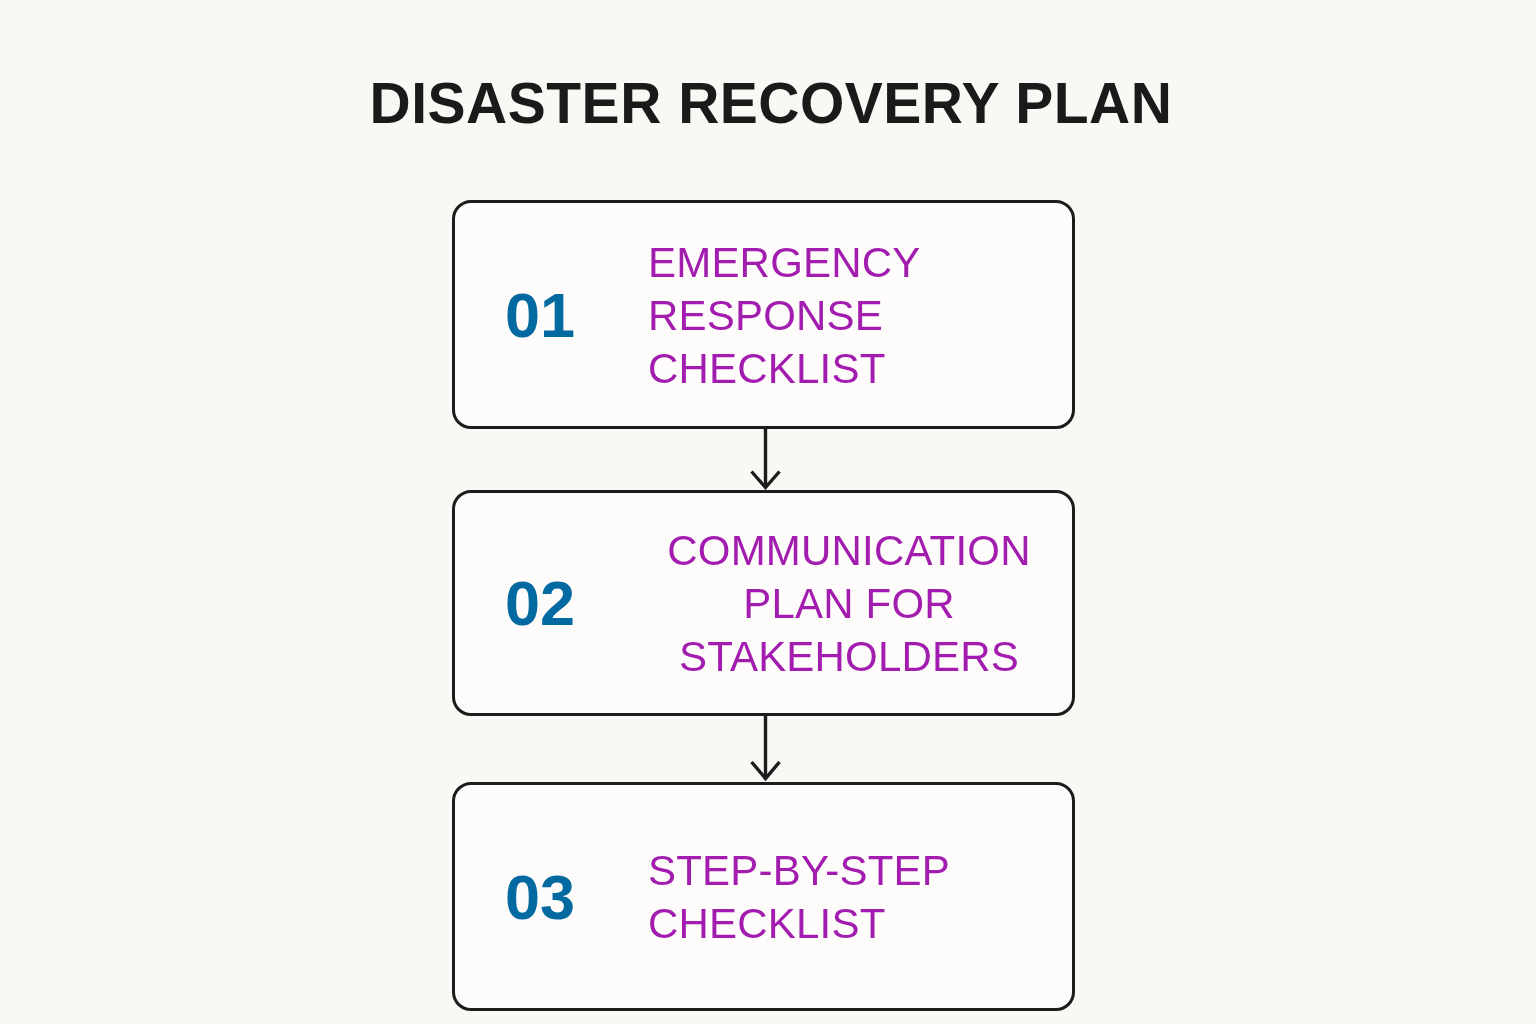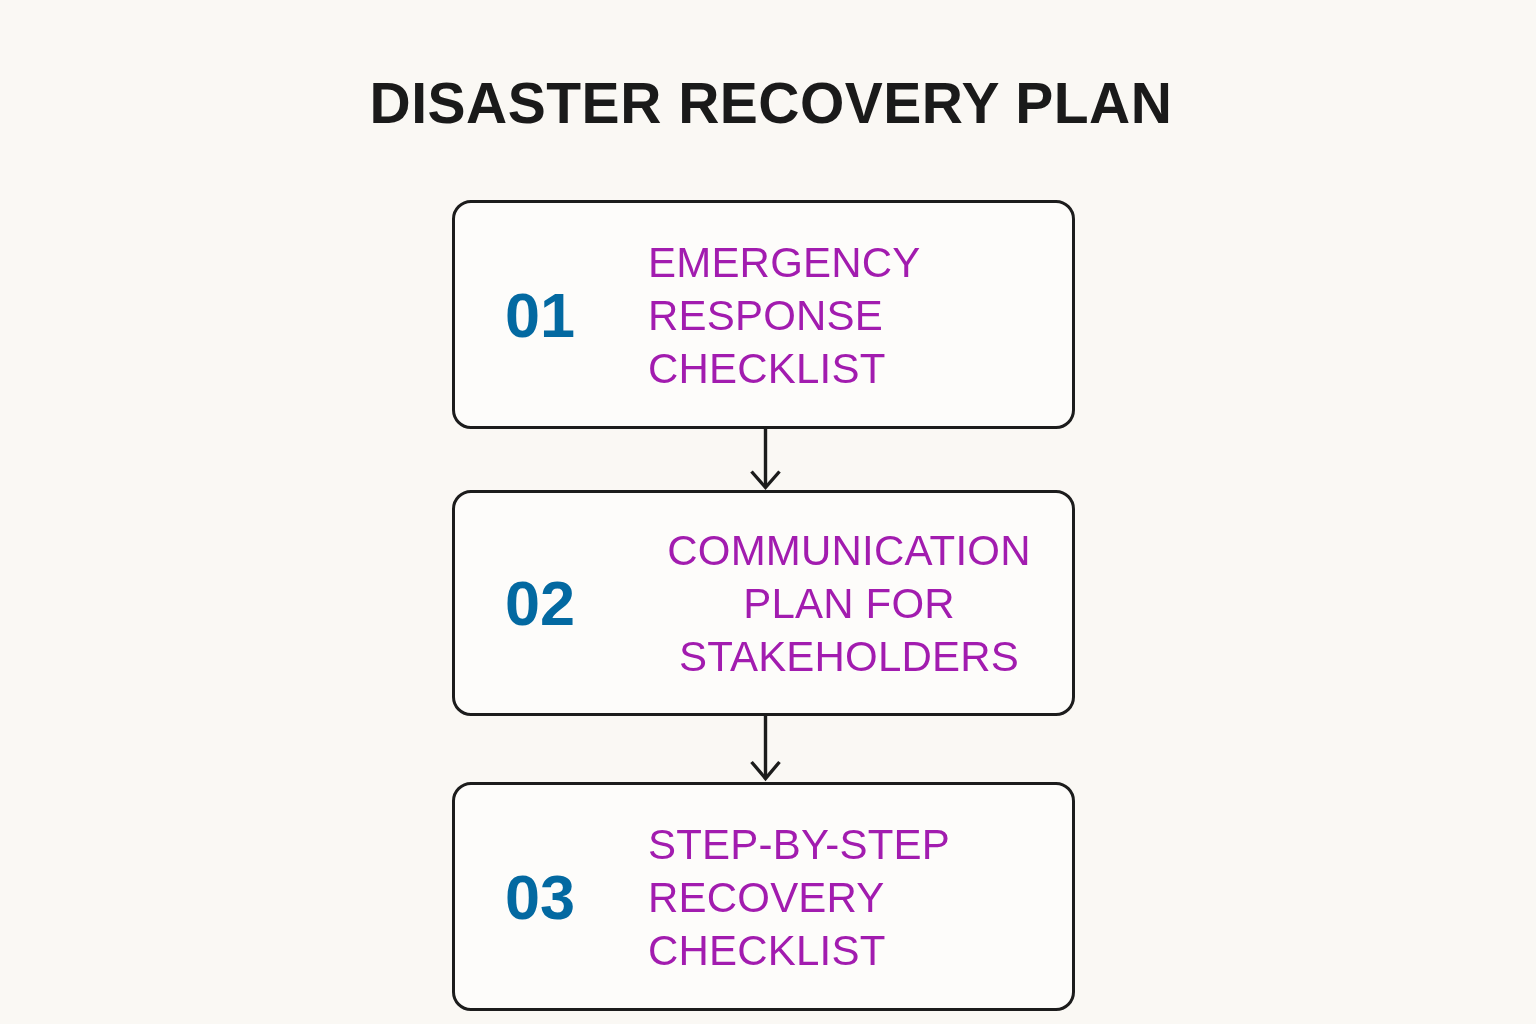--- a/index.html
+++ b/index.html
@@ -132,18 +132,17 @@
     <svg width="57" height="71" viewBox="0 0 57 71" fill="none">
       <path d="M28.5 0 L28.5 64" stroke="#1c1c1c" stroke-width="3.4" stroke-linecap="butt"></path>
       <path d="M14.5 49 L28.5 65.5 L42.5 49" stroke="#1c1c1c" stroke-width="3.4" fill="none" stroke-linecap="butt" stroke-linejoin="miter"></path>
     </svg>
   </div>
 
   <div class="step-box step-3">
     <div class="step-number">03</div>
     <div class="step-label">
       <span class="line">STEP-BY-STEP</span>
-      <span class="line">RECOVERY</span>
       <span class="line">CHECKLIST</span>
     </div>
   </div>
 
 </div>
 
 </body></html>

